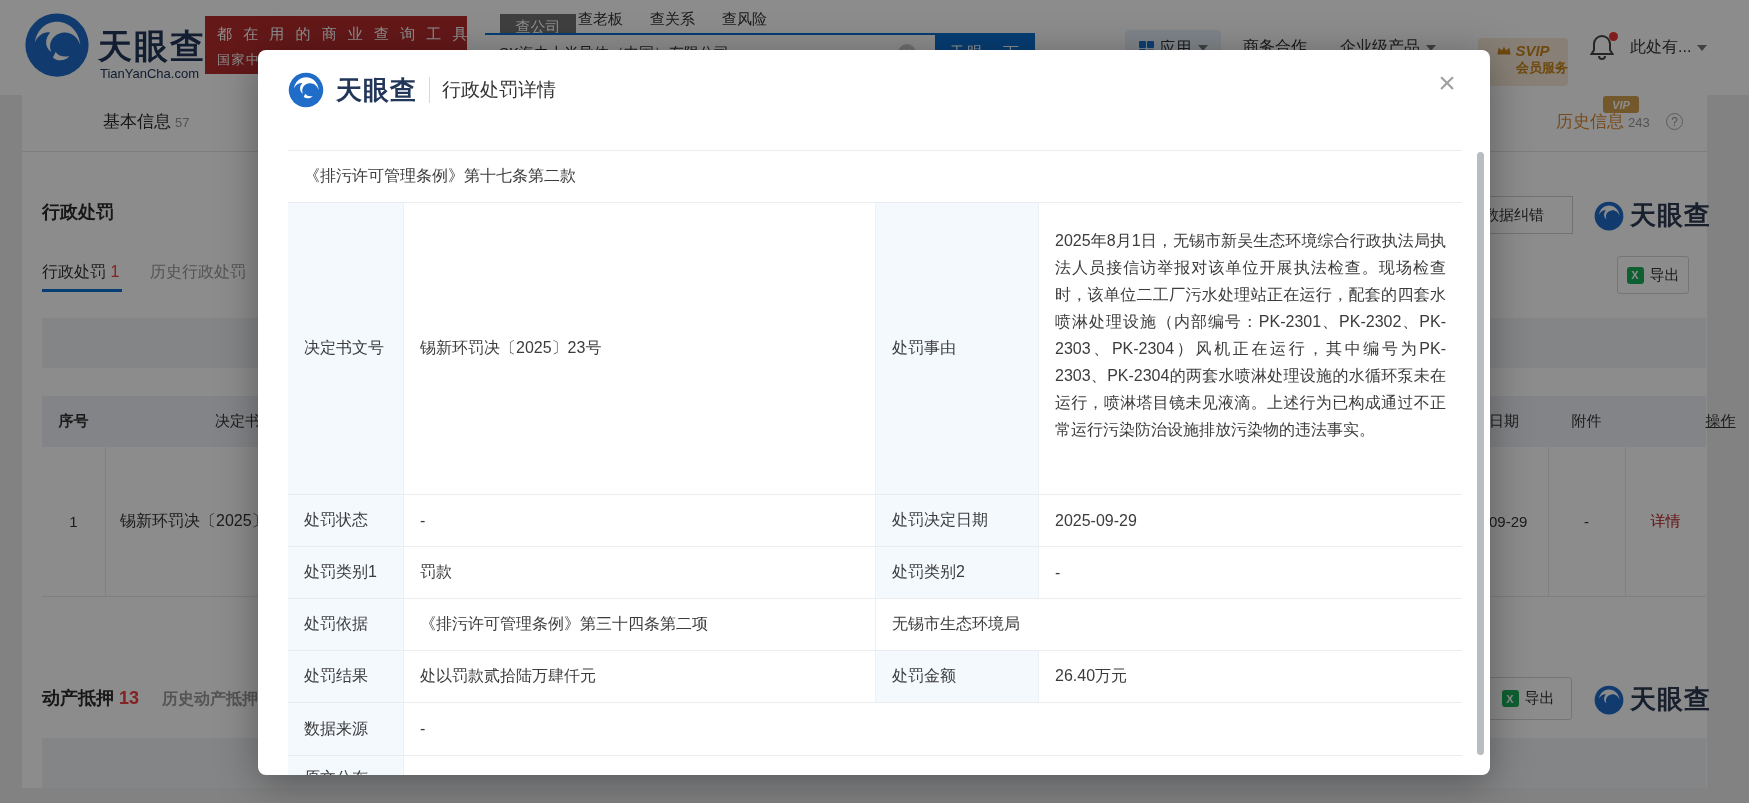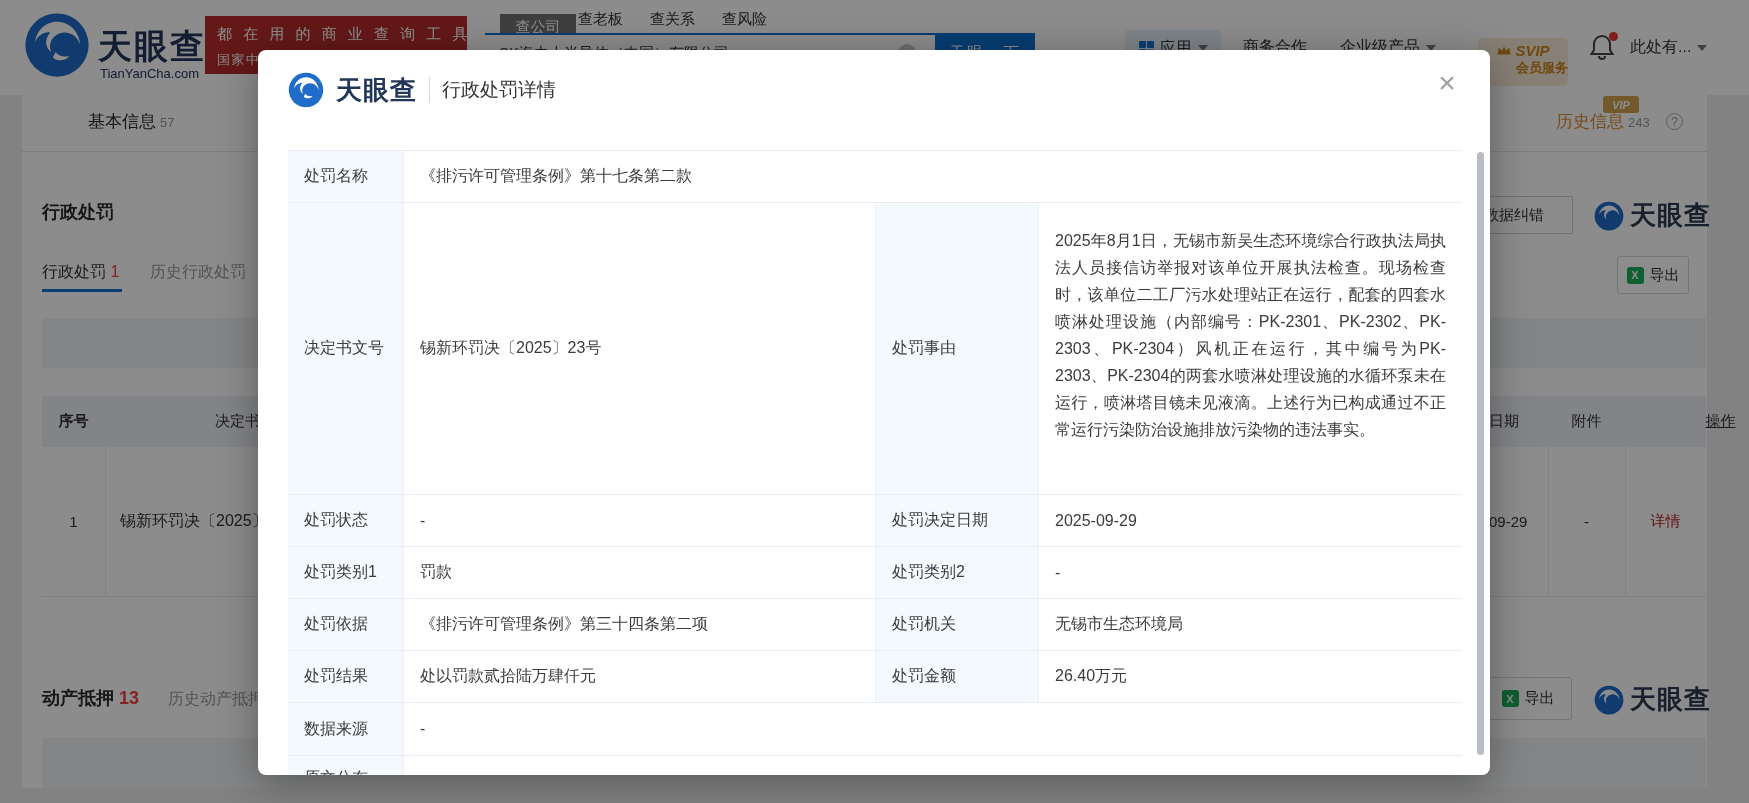--- a/index.html
+++ b/index.html
@@ -35,21 +35,21 @@
   .caret { width:0; height:0; border-left:5px solid transparent; border-right:5px solid transparent; border-top:6px solid #777; display:inline-block; }
   .hnav { top:0; height:95px; display:flex; align-items:center; font-size:16px; color:#333; gap:6px; }
   .svip { left:1478px; top:38px; width:90px; height:48px; background:#f7ead8; border-radius:4px; text-align:right;
           color:#c8861c; font-weight:bold; padding-top:4px; }
   .svip .s1 { font-size:15px; font-style:italic; display:flex; align-items:center; justify-content:center; gap:3px; }
   .svip .s2 { font-size:13px; }
   .bell-wrap { left:1590px; top:34px; width:26px; height:30px; }
   .bell-dot { position:absolute; right:-2px; top:-2px; width:9px; height:9px; border-radius:50%; background:#e33; }
 
   .subnav { left:22px; top:95px; width:1685px; height:57px; background:#fff; border-bottom:1px solid #e3e3e3; z-index:1; }
-  .basic-tab { left:88px; top:110px; font-size:17px; color:#2b2b2b; z-index:1; }
+  .basic-tab { left:103px; top:110px; font-size:17px; color:#2b2b2b; z-index:1; }
   .cnt { font-size:13px; color:#999; margin-left:4px; }
   .vip-tag { left:1603px; top:96px; width:36px; height:17px; background:#cfa14e; border-radius:3px; color:#fff;
              font-size:11px; font-weight:bold; font-style:italic; display:flex; align-items:center; justify-content:center; z-index:1; }
   .hist-tab { left:1556px; top:110px; font-size:17px; color:#d98b35; z-index:1; }
   .help-ic { left:1666px; top:113px; width:17px; height:17px; border:1px solid #aaa; border-radius:50%; color:#999;
              font-size:12px; display:flex; align-items:center; justify-content:center; z-index:1; }
 
   .main-card { left:22px; top:152px; width:1685px; height:636px; background:#fff; z-index:1; }
   .sec-title { left:42px; top:200px; font-size:18px; font-weight:bold; color:#2b2b2b; z-index:1; }
   .red { color:#f04040; }
@@ -68,21 +68,21 @@
   .exp-bot { left:1484px; top:677px; width:88px; height:43px; }
   .xls { width:17px; height:17px; background:#1aad5a; border-radius:3px; color:#fff; font-size:11px; font-weight:bold;
          display:flex; align-items:center; justify-content:center; }
   .filter-bar { left:42px; width:1664px; height:50px; background:#f1f2f4; z-index:1; }
   .fb1 { top:318px; } .fb2 { top:738px; }
   .bg-thead { left:42px; top:396px; width:1664px; height:51px; background:#eef1f6; z-index:1; }
   .bg-trow { left:42px; top:447px; width:1664px; height:150px; background:#fff; border-bottom:1px solid #e8e8e8; z-index:1; }
   .bg-cell { position:absolute; top:0; height:100%; display:flex; align-items:center; justify-content:center; font-size:15px; color:#333; }
   .vline { position:absolute; top:0; width:1px; height:100%; background:#ececec; }
   .sec2-title { left:42px; top:686px; font-size:18px; font-weight:bold; color:#2b2b2b; z-index:1; }
-  .sec2-hist { font-size:16px; color:#999; font-weight:normal; margin-left:24px; white-space:nowrap; }
+  .sec2-hist { font-size:16px; color:#999; font-weight:bold; margin-left:18px; white-space:nowrap; }
   .link { color:#b91c1c; }
 
   
   .overlay { left:0; top:0; width:1749px; height:803px; background:rgba(0,0,0,0.45); z-index:5; }
 
   
   .modal { left:258px; top:50px; width:1232px; height:725px; background:#fff; border-radius:8px; z-index:10;
            box-shadow:0 8px 40px rgba(0,0,0,0.35); overflow:hidden; }
   .m-head { position:absolute; left:30px; top:22px; display:flex; align-items:center; gap:12px; }
   .m-brand { font-size:26px; font-weight:bold; color:#22365a; letter-spacing:1px; }
@@ -254,21 +254,20 @@
       </svg>
       <span class="m-brand">天眼查</span>
       <span class="m-sep"></span>
       <span class="m-title">行政处罚详情</span>
     </div>
     <div class="m-close">×</div>
 
     <div class="m-table">
 
       <div class="m-row" style="height:52px;">
-        <div class="m-cell m-label">处罚名称</div>
         <div class="m-cell m-span">《排污许可管理条例》第十七条第二款</div>
       </div>
 
       <div class="m-row" style="height:292px;">
         <div class="m-cell m-label">决定书文号</div>
         <div class="m-cell m-val1">锡新环罚决〔2025〕23号</div>
         <div class="m-cell m-label2">处罚事由</div>
         <div class="m-cell m-val2 m-reason">2025年8月1日，无锡市新吴生态环境综合行政执法局执法人员接信访举报对该单位开展执法检查。现场检查时，该单位二工厂污水处理站正在运行，配套的四套水喷淋处理设施（内部编号：PK-2301、PK-2302、PK-2303、PK-2304）风机正在运行，其中编号为PK-2303、PK-2304的两套水喷淋处理设施的水循环泵未在运行，喷淋塔目镜未见液滴。上述行为已构成通过不正常运行污染防治设施排放污染物的违法事实。</div>
       </div>
 
@@ -282,21 +281,20 @@
       <div class="m-row" style="height:52px;">
         <div class="m-cell m-label">处罚类别1</div>
         <div class="m-cell m-val1">罚款</div>
         <div class="m-cell m-label2">处罚类别2</div>
         <div class="m-cell m-val2">-</div>
       </div>
 
       <div class="m-row" style="height:52px;">
         <div class="m-cell m-label">处罚依据</div>
         <div class="m-cell m-val1">《排污许可管理条例》第三十四条第二项</div>
-        <div class="m-cell m-label2">处罚机关</div>
         <div class="m-cell m-val2">无锡市生态环境局</div>
       </div>
 
       <div class="m-row" style="height:52px;">
         <div class="m-cell m-label">处罚结果</div>
         <div class="m-cell m-val1">处以罚款贰拾陆万肆仟元</div>
         <div class="m-cell m-label2">处罚金额</div>
         <div class="m-cell m-val2">26.40万元</div>
       </div>
 

